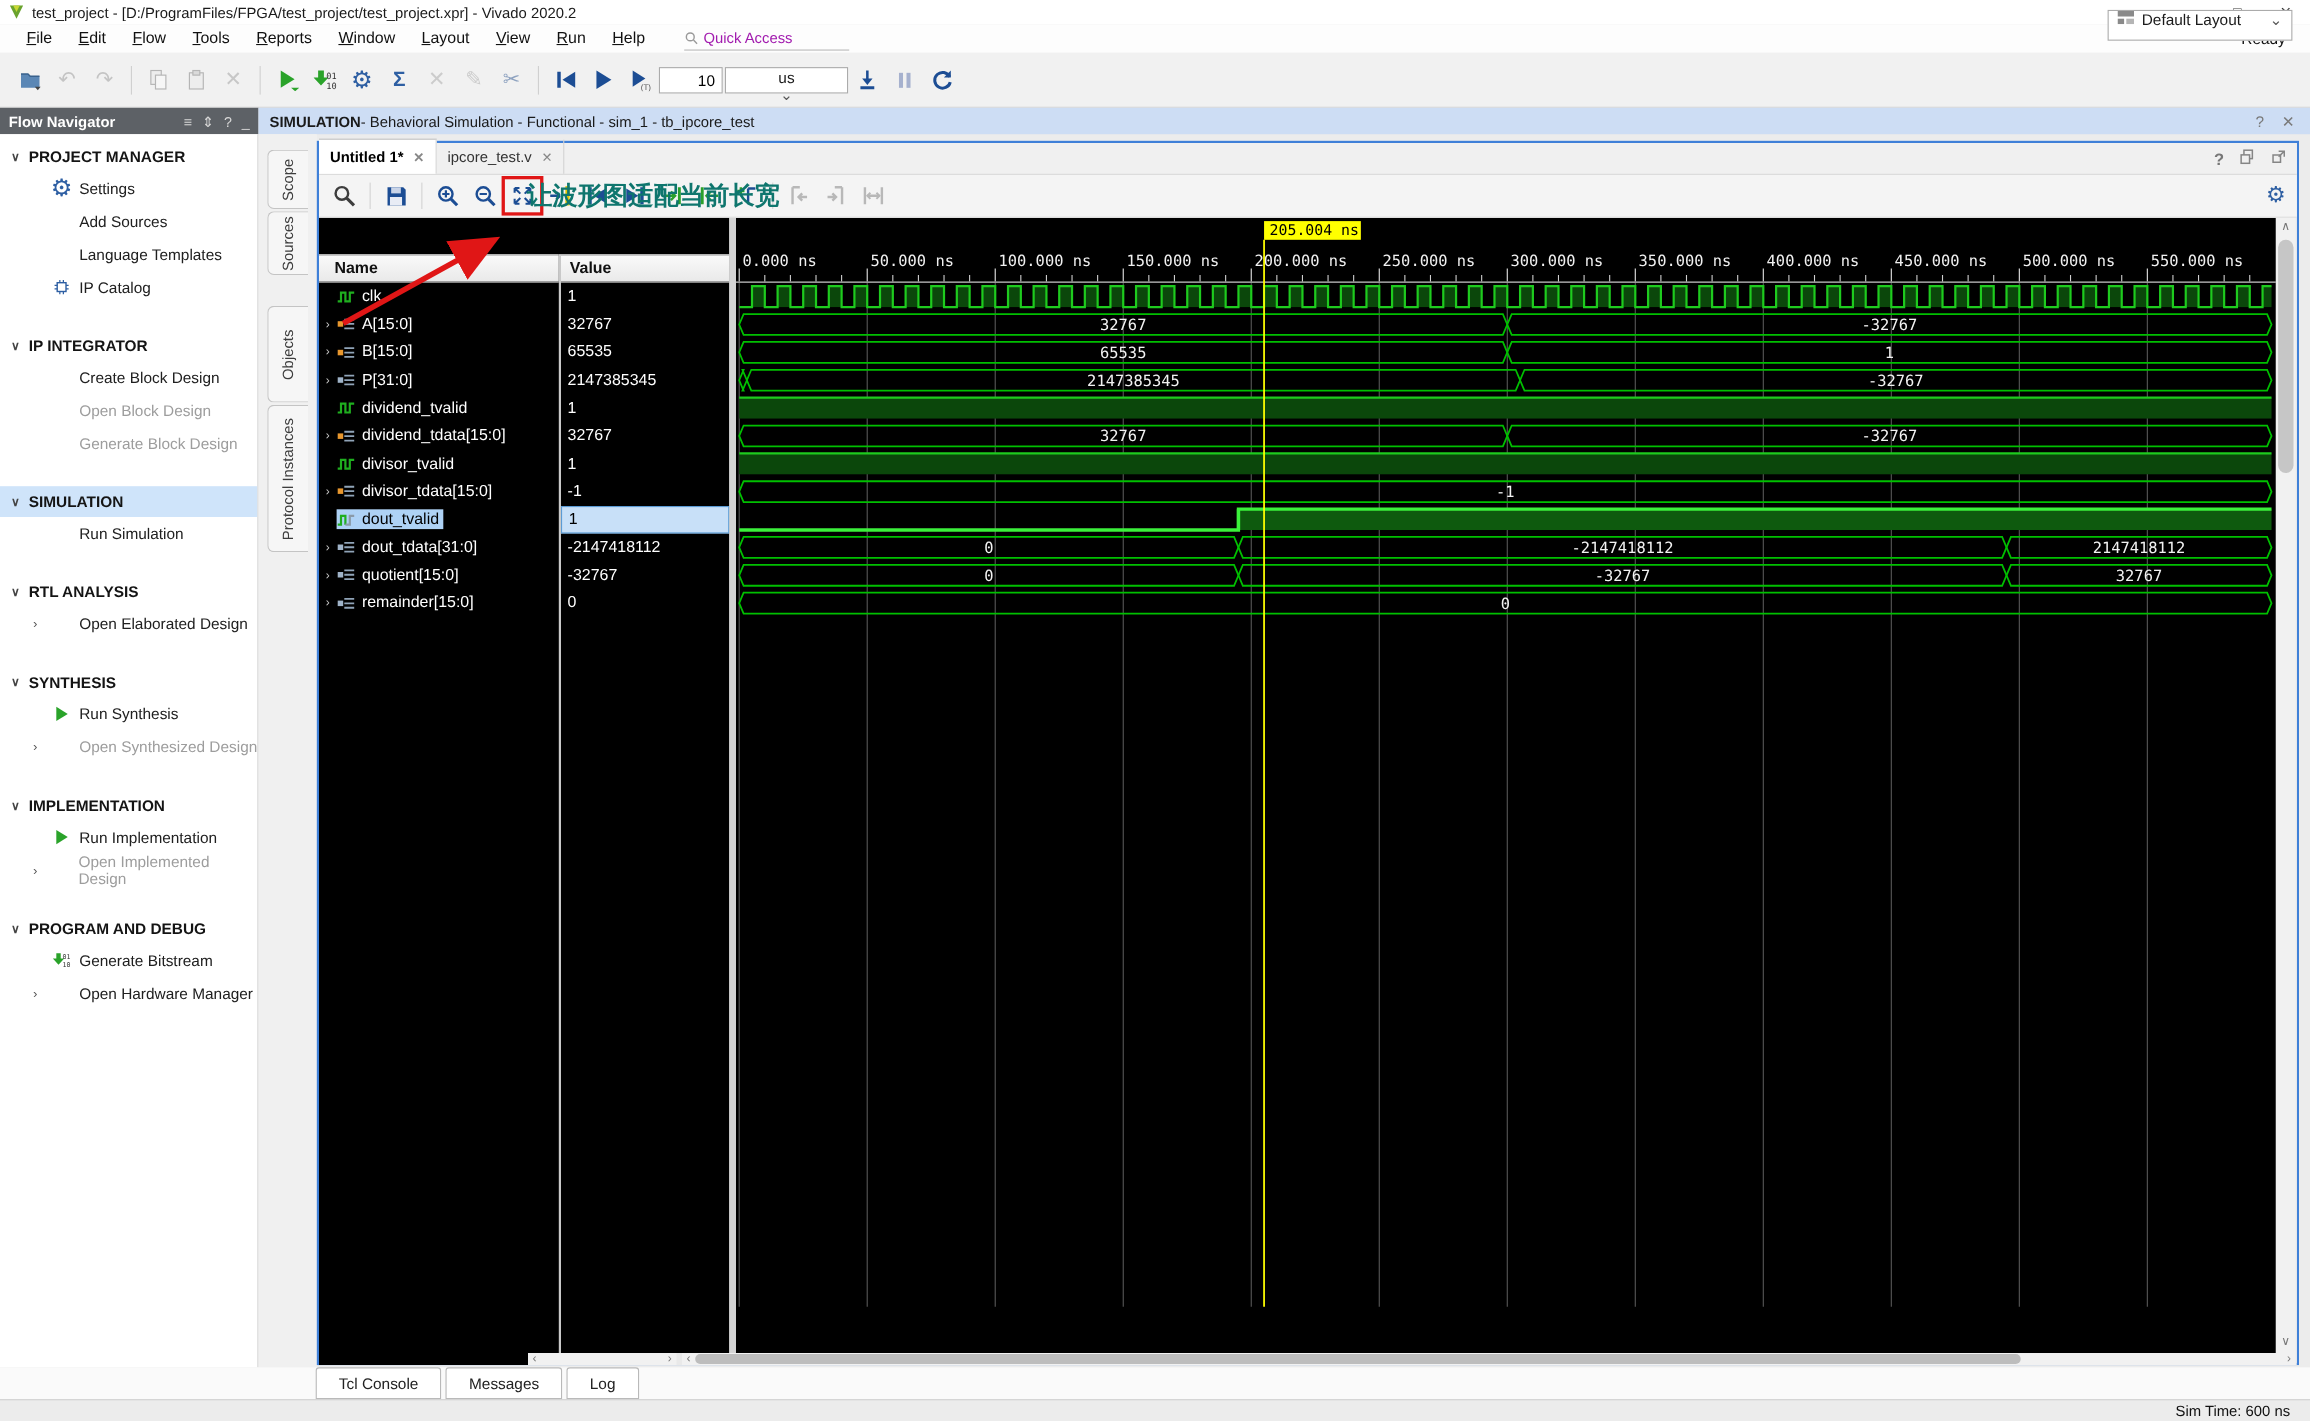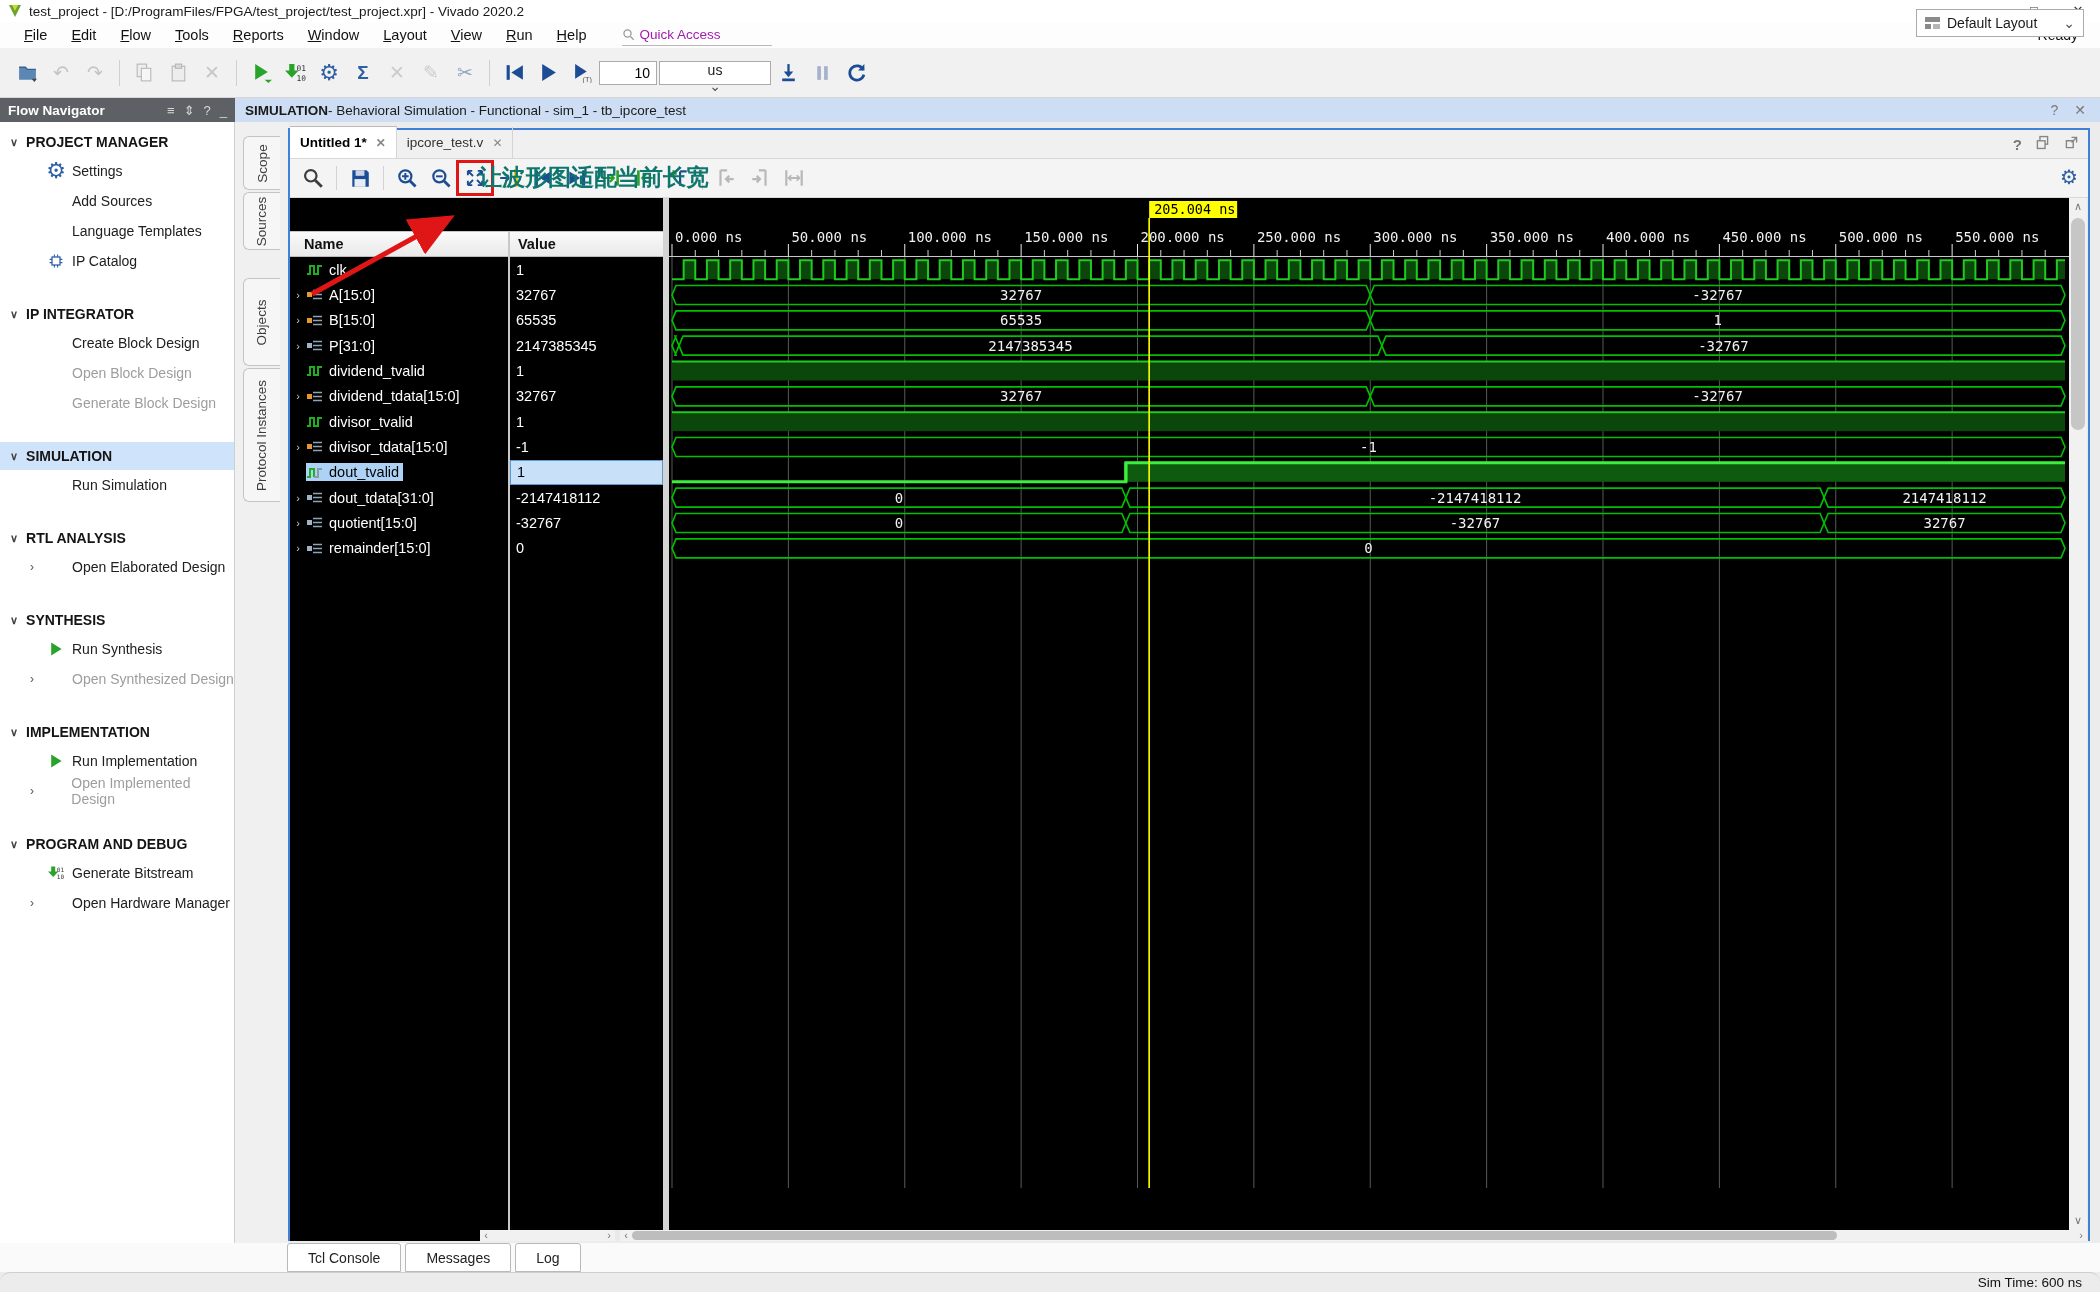--- a/index.html
+++ b/index.html
@@ -20,21 +20,21 @@
   
   #main-toolbar{left:0;top:48px;width:2100px;height:50px;background:#f1f1f1;border-bottom:1px solid #d6d6d6;
                 display:flex;align-items:center;padding-left:10px;box-sizing:border-box;}
   .tb-item{width:30px;height:30px;display:flex;align-items:center;justify-content:center;margin:0 2px;}
   .tb-item svg{width:21px;height:21px;}
   .tb-sep{width:1px;height:26px;background:#d0d0d0;margin:0 7px;}
   .tb-glyph{font-size:19px;line-height:1;}
   #time-input{width:58px;height:24px;border:1px solid #ababab;background:#fff;font-size:14px;text-align:right;padding:0 6px;box-sizing:border-box;}
   #unit-select{width:112px;height:24px;border:1px solid #ababab;background:#fff;font-size:14px;display:flex;align-items:center;justify-content:space-between;padding:0 7px;box-sizing:border-box;margin-left:2px;flex-direction:column;}
   #layout-select{position:absolute;right:16px;top:9px;width:168px;height:28px;background:#fff;border:1px solid #ababab;
-                 display:flex;align-items:center;font-size:14px;padding:0 8px;box-sizing:border-box;gap:7px;}
+                 display:flex;font-size:14px;padding:0 8px;box-sizing:border-box;gap:7px;}
   #layout-caret{margin-left:auto;color:#555;}
   
   #flow-nav-header{left:0;top:98px;width:235px;height:24px;background:#5d6166;color:#fff;display:flex;align-items:center;
                    font-size:13.5px;font-weight:bold;padding-left:8px;box-sizing:border-box;}
   #flow-nav-header .hdr-icons{margin-left:auto;display:flex;gap:9px;padding-right:8px;font-weight:normal;color:#d8d8d8;font-size:13px;}
   #sim-banner{left:235px;top:98px;width:1865px;height:24px;background:#cdddf4;display:flex;align-items:center;
               font-size:13.5px;padding-left:10px;box-sizing:border-box;}
   #sim-banner .b{font-weight:bold;}
   #sim-banner .banner-icons{margin-left:auto;padding-right:14px;color:#7a7a7a;display:flex;gap:16px;font-size:14px;}
   
@@ -99,21 +99,21 @@
   #nv-hscroll{left:190px;width:135px;}
   #wave-hscroll{left:330px;width:1467px;}
   .hs-arr{position:absolute;top:0;height:11px;width:12px;color:#777;font-size:11px;line-height:11px;text-align:center;}
   #wave-hthumb{position:absolute;left:12px;top:1px;width:1205px;height:9px;background:#bdbdbd;border-radius:5px;}
   #black-under{left:0;top:1032px;width:190px;height:11px;background:#000;}
   #arrow-svg{left:0;top:50px;width:220px;height:120px;z-index:40;pointer-events:none;}
   
   #bottom-tabs{left:0;top:1243px;width:2100px;height:29px;background:#fafafa;display:flex;align-items:flex-start;padding-left:287px;box-sizing:border-box;}
   .btab{height:27px;border:1px solid #b9b9b9;background:#fff;display:flex;align-items:center;padding:0 20px;font-size:14px;color:#222;margin-right:4px;border-radius:3px 3px 0 0;}
   #statusbar{left:0;top:1272px;width:2100px;height:20px;background:#ececec;border-top:1px solid #cfcfcf;
-             display:flex;align-items:center;justify-content:flex-end;font-size:13.5px;color:#111;padding-right:18px;box-sizing:border-box;border-radius:10px;}
+             display:flex;align-items:center;justify-content:flex-end;font-size:13.5px;color:#111;padding-right:18px;box-sizing:border-box;}
 </style>
 </head>
 <body>
 
 <div id="titlebar" class="abs">
   <span style="margin:0 7px 0 8px;display:flex;">
     <svg width="14" height="14" viewBox="0 0 14 14">
         <polygon points="1,1 13,1 7,13" fill="#6aa32e"></polygon>
         <polygon points="4,1 10,1 7,7" fill="#c8d832"></polygon>
       </svg>

